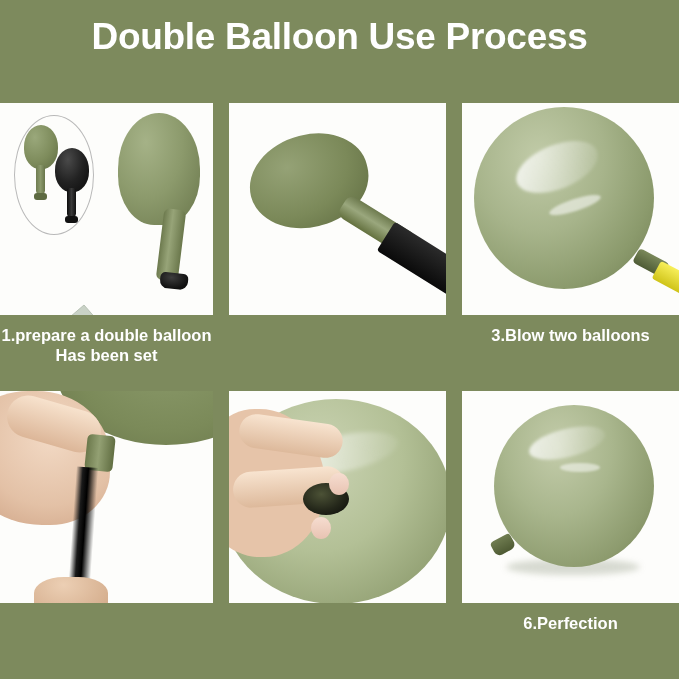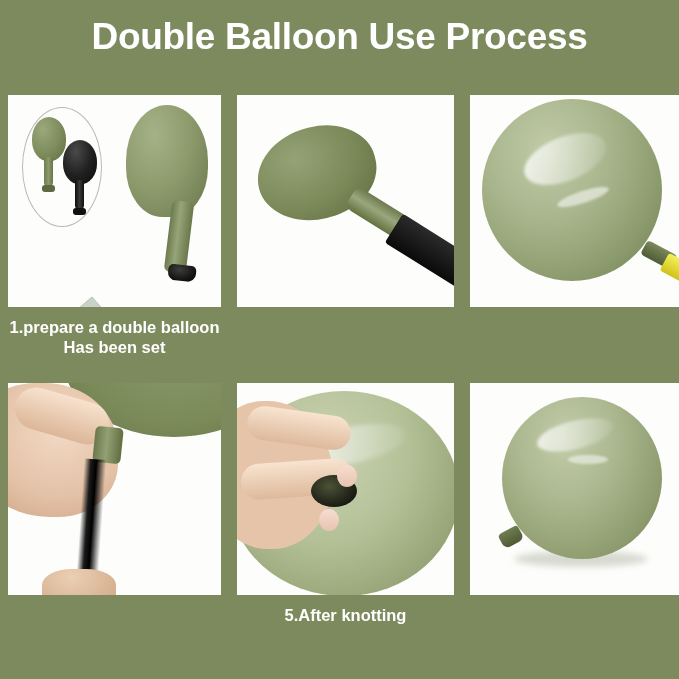--- a/index.html
+++ b/index.html
@@ -39,22 +39,21 @@
   .row {
     position: absolute;
     left: 0;
     width: 679px;
   }
   #row-top { top: 95px; }
   #row-bottom { top: 383px; }
 
   .step {
     position: absolute;
-    top: 0;
-    padding-left: 8px;
+    top: 8px;
   }
   .col-1 { left: 0px;   width: 213px; }
   .col-2 { left: 229px; width: 217px; }
   .col-3 { left: 462px; width: 217px; }
 
   .photo {
     position: relative;
     width: 100%;
     height: 212px;
     background: #fdfdfb;
@@ -473,20 +472,21 @@
     </div>
 
     <div class="step col-3">
       <div class="photo">
         <div id="p3-balloon"></div>
         <div id="p3-gloss"></div>
         <div id="p3-gloss2"></div>
         <div id="p3-nozzle-green"></div>
         <div id="p3-nozzle-yellow"></div>
       </div>
+      <div class="caption">3.Blow two balloons</div>
     </div>
   </div>
 
   <div class="row" id="row-bottom">
 
     <div class="step col-1">
       <div class="photo">
         <div id="p4-balloon-bottom"></div>
         <div id="p4-hand"></div>
         <div id="p4-finger"></div>
@@ -500,27 +500,27 @@
       <div class="photo">
         <div id="p5-balloon"></div>
         <div id="p5-gloss"></div>
         <div id="p5-hand"></div>
         <div class="p5-finger" id="p5-f1"></div>
         <div class="p5-finger" id="p5-f2"></div>
         <div id="p5-knot"></div>
         <div class="p5-nail" id="p5-n1"></div>
         <div class="p5-nail" id="p5-n2"></div>
       </div>
-      <div class="caption">5.After knotting</div>
     </div>
 
     <div class="step col-3">
       <div class="photo">
         <div id="p6-shadow"></div>
         <div id="p6-balloon"></div>
         <div id="p6-gloss"></div>
         <div id="p6-gloss2"></div>
         <div id="p6-knot"></div>
       </div>
+      <div class="caption">6.Perfection</div>
     </div>
   </div>
 
 </div>
 
 </body></html>

